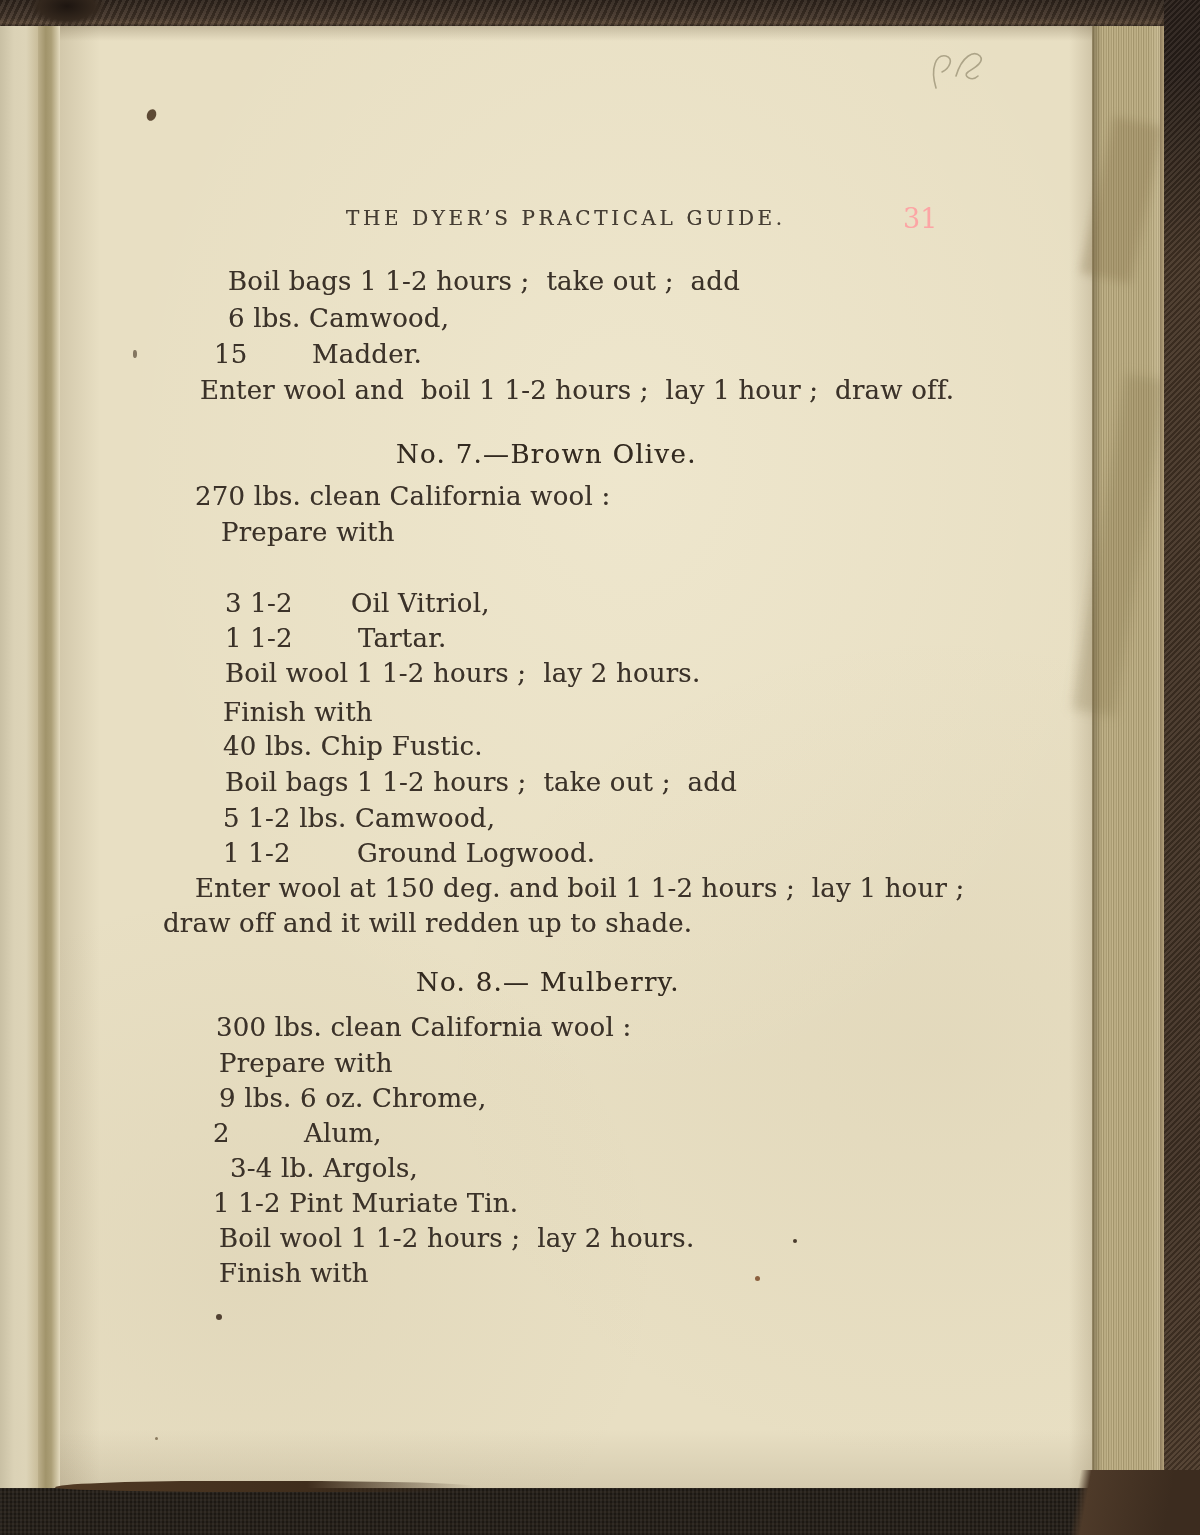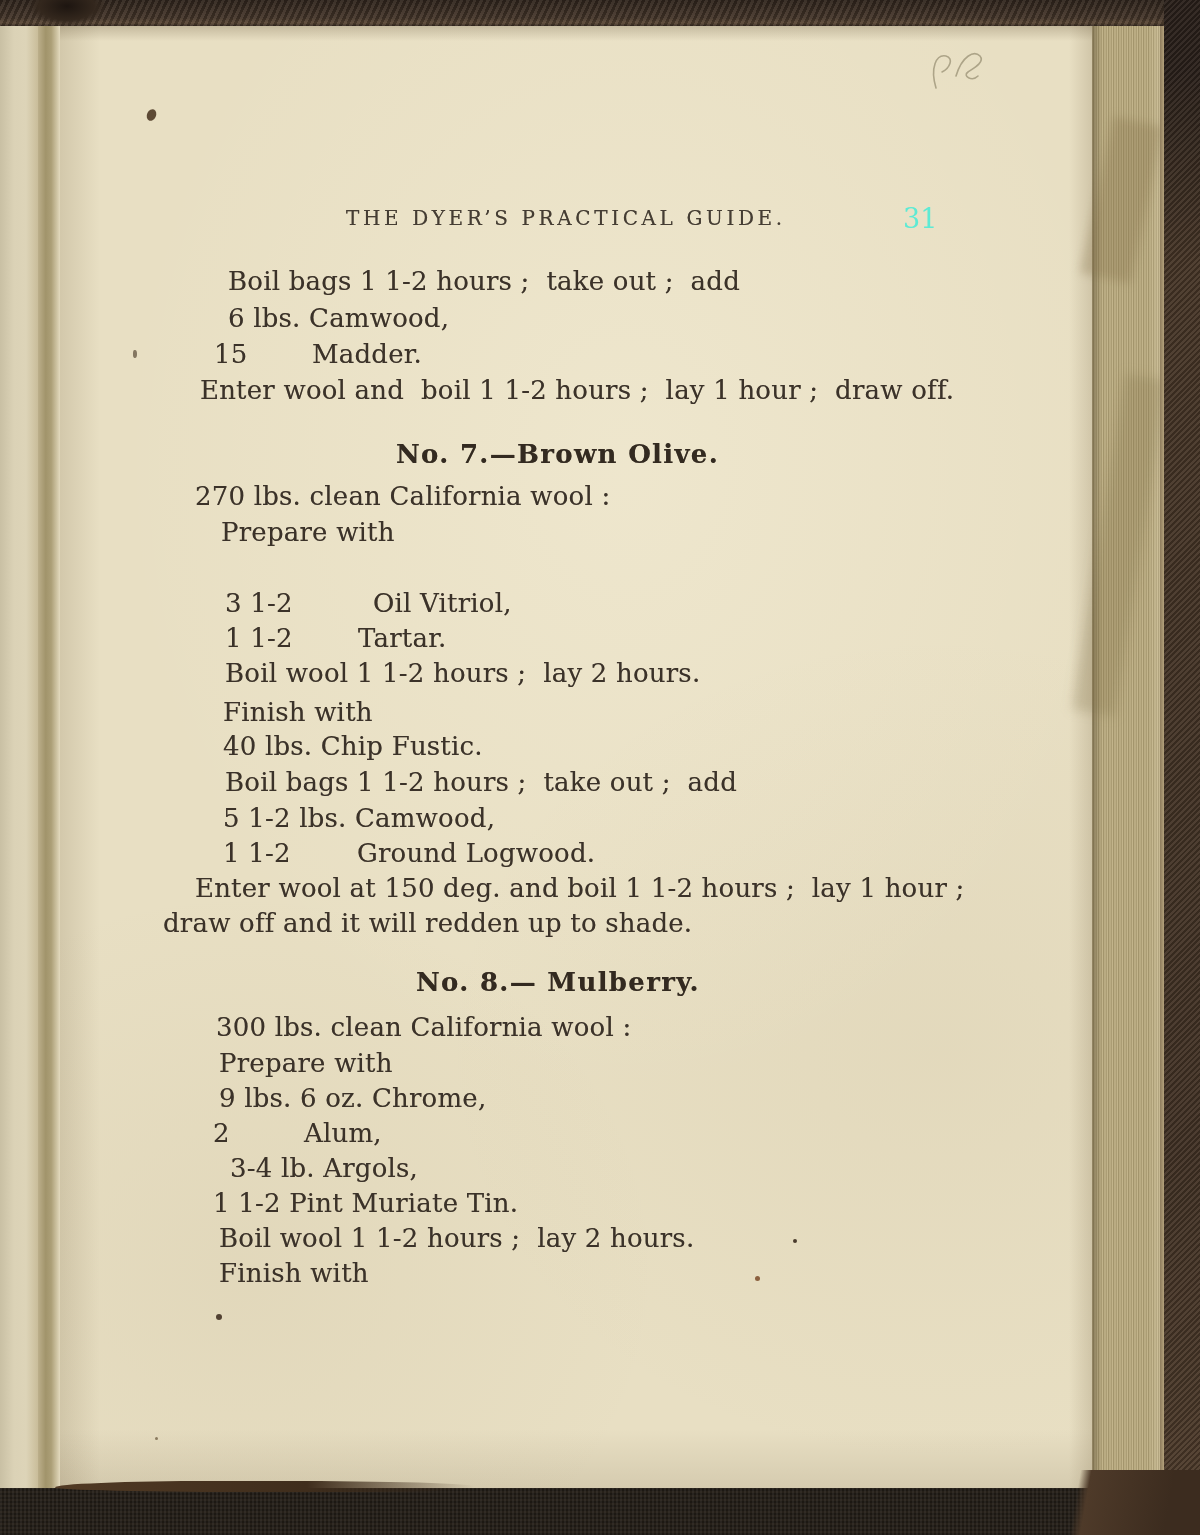--- a/index.html
+++ b/index.html
@@ -60,25 +60,25 @@
 
   
   .speck{position:absolute;border-radius:50%;z-index:6;}
   .pencil-mark{position:absolute;left:922px;top:42px;z-index:6;opacity:.85;}
 
   
   .textlayer{position:absolute;left:0;top:0;width:1200px;height:1244px;z-index:5;
         color:#3b3229;margin-left:24px;}
   .running-head{position:absolute;left:322px;top:206px;font-size:20px;letter-spacing:3.6px;
         color:#453d33;white-space:pre;text-shadow:0 0 .5px rgba(69,61,51,.6);}
-  .page-number{position:absolute;left:879px;top:203px;font-size:27px;color:#5eead4;}
+  .page-number{position:absolute;left:879px;top:203px;font-size:27px;color:#fca5a5;}
   .bl{position:absolute;font-size:26px;line-height:30px;white-space:pre;
         letter-spacing:.2px;text-shadow:0 0 .6px rgba(59,50,41,.45);}
   .bl .col2{position:absolute;top:0;text-align:right;}
-  .heading{position:absolute;font-size:26px;font-weight:bold;letter-spacing:1.3px;
+  .heading{position:absolute;font-size:26px;font-weight:normal;letter-spacing:1.3px;
         color:#332a20;white-space:pre;text-shadow:0 0 .5px rgba(51,42,32,.5);}
 </style>
 </head>
 <body>
 
 <div class="scene">
 
   <div class="page"></div>
   <div class="page-left-edge"></div>
   <div class="gutter-shadow"></div>
@@ -110,21 +110,21 @@
     <div class="page-number">31</div>
 
     <div class="bl" style="left:204px;top:266px">Boil bags 1 1-2 hours ;  take out ;  add</div>
     <div class="bl" style="left:204px;top:303px">6 lbs. Camwood,</div>
     <div class="bl" style="left:190px;top:339px"><span>15</span><span class="col2" style="left:98px">Madder.</span></div>
     <div class="bl" style="left:176px;top:375px">Enter wool and  boil 1 1-2 hours ;  lay 1 hour ;  draw off.</div>
 
     <div class="heading" style="left:372px;top:439px">No. 7.—Brown Olive.</div>
     <div class="bl" style="left:171px;top:481px">270 lbs. clean California wool :</div>
     <div class="bl" style="left:197px;top:517px">Prepare with</div>
-    <div class="bl" style="left:201px;top:588px"><span>3 1-2</span><span class="col2" style="left:148px">Oil Vitriol,</span></div>
+    <div class="bl" style="left:201px;top:588px"><span>3 1-2</span><span class="col2" style="left:126px">Oil Vitriol,</span></div>
     <div class="bl" style="left:201px;top:623px"><span>1 1-2</span><span class="col2" style="left:133px">Tartar.</span></div>
     <div class="bl" style="left:201px;top:658px">Boil wool 1 1-2 hours ;  lay 2 hours.</div>
     <div class="bl" style="left:199px;top:697px">Finish with</div>
     <div class="bl" style="left:199px;top:731px">40 lbs. Chip Fustic.</div>
     <div class="bl" style="left:201px;top:767px">Boil bags 1 1-2 hours ;  take out ;  add</div>
     <div class="bl" style="left:199px;top:803px">5 1-2 lbs. Camwood,</div>
     <div class="bl" style="left:199px;top:838px"><span>1 1-2</span><span class="col2" style="left:134px">Ground Logwood.</span></div>
     <div class="bl" style="left:171px;top:873px">Enter wool at 150 deg. and boil 1 1-2 hours ;  lay 1 hour ;</div>
     <div class="bl" style="left:139px;top:908px">draw off and it will redden up to shade.</div>
 

